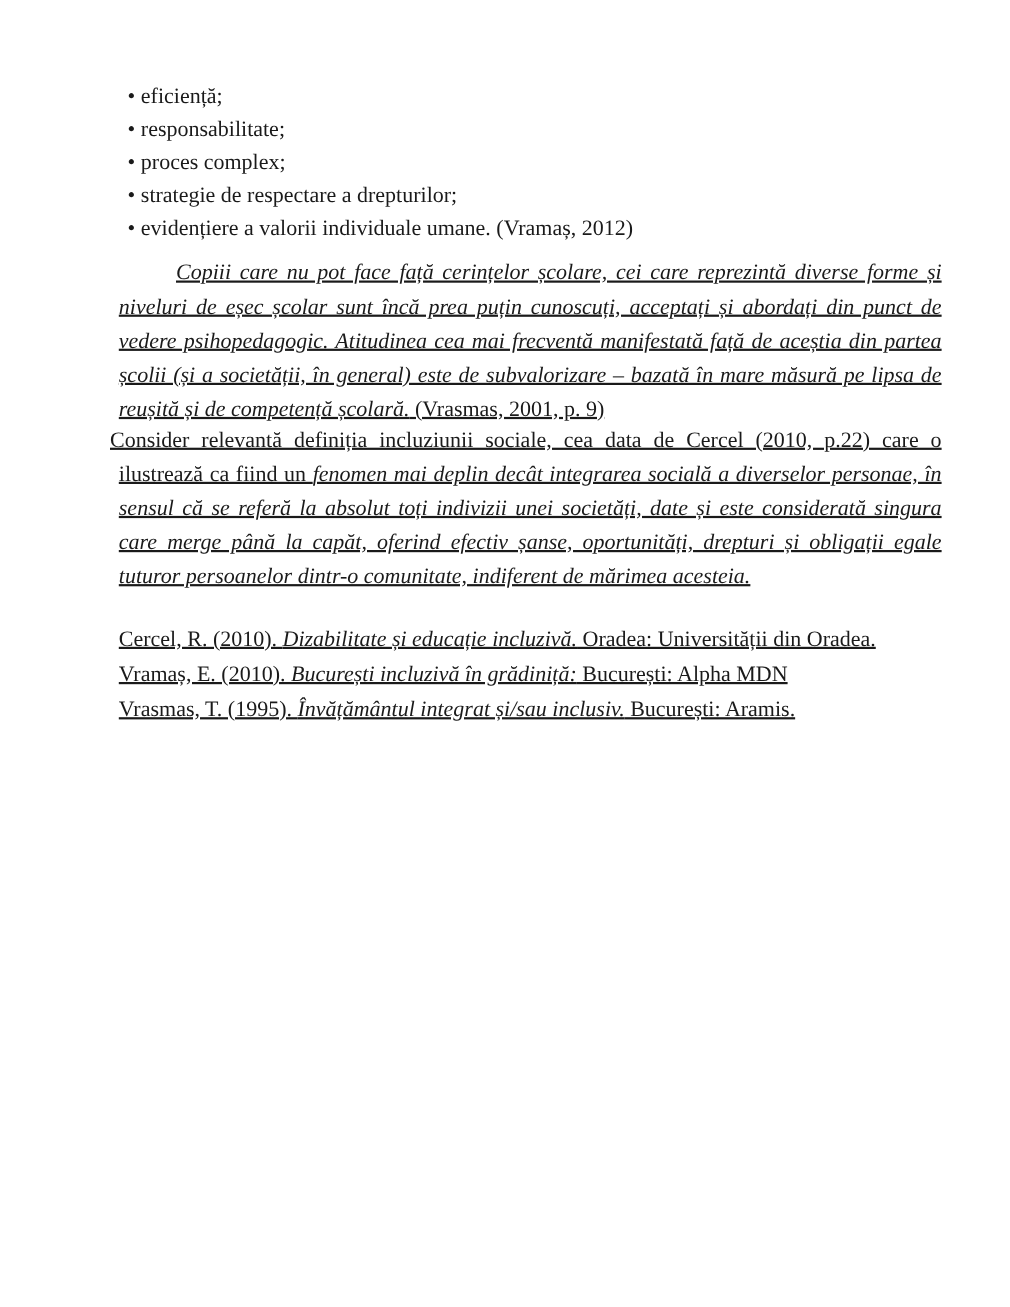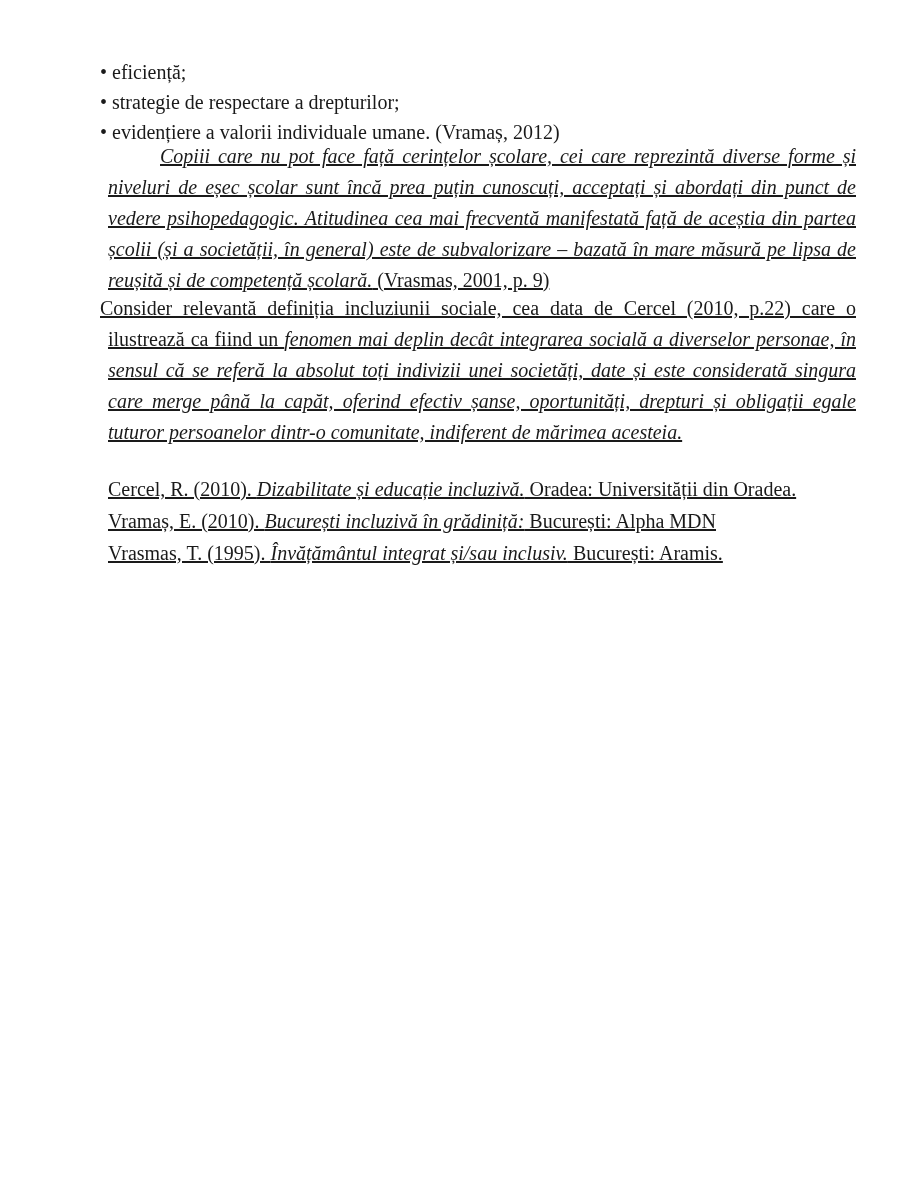--- a/index.html
+++ b/index.html
@@ -15,21 +15,21 @@
     font-size: 20px;
     color: #1a1a1a;
   }
   .doc-page {
     box-sizing: border-box;
     width: 918px;
     height: 1188px;
     padding: 57px 62px 0 100px;
   }
   .bullet-list {
-    margin: 0;
+    margin: 16px;
     padding: 0;
   }
   .bullet-line {
     height: 30px;
     line-height: 30px;
     white-space: nowrap;
   }
   .bullet-marker {
     margin-right: 5px;
   }
@@ -69,20 +69,26 @@
 </head>
 <body>
 
 <div class="doc-page">
 
   <div class="bullet-list">
     <div class="bullet-line">
       <span class="bullet-marker">•</span><span>eficiență;</span>
     </div>
     <div class="bullet-line">
+      <span class="bullet-marker">•</span><span>responsabilitate;</span>
+    </div>
+    <div class="bullet-line">
+      <span class="bullet-marker">•</span><span>proces complex;</span>
+    </div>
+    <div class="bullet-line">
       <span class="bullet-marker">•</span><span>strategie de respectare a drepturilor;</span>
     </div>
     <div class="bullet-line">
       <span class="bullet-marker">•</span><span>evidențiere a valorii individuale umane. (Vramaș, 2012)</span>
     </div>
   </div>
 
   <p class="quote-paragraph"><span class="it">Copiii care nu pot face față cerințelor școlare, cei care reprezintă diverse forme și niveluri de eșec școlar sunt încă prea puțin cunoscuți, acceptați și abordați din punct de vedere psihopedagogic. Atitudinea cea mai frecventă manifestată față de aceștia din partea școlii (și a societății, în general) este de subvalorizare – bazată în mare măsură pe lipsa de reușită și de competență școlară.</span><span> (Vrasmas, 2001, p. 9)</span></p>
 
   <p class="definition-paragraph"><span>Consider relevantă definiția incluziunii sociale, cea data de Cercel (2010, p.22) care o ilustrează ca fiind un </span><span class="it">fenomen mai deplin decât integrarea socială a diverselor personae, în sensul că se referă la absolut toți indivizii unei societăți, date și este considerată singura care merge până la capăt, oferind efectiv șanse, oportunități, drepturi și obligații egale tuturor persoanelor dintr-o comunitate, indiferent de mărimea acesteia.</span></p>

